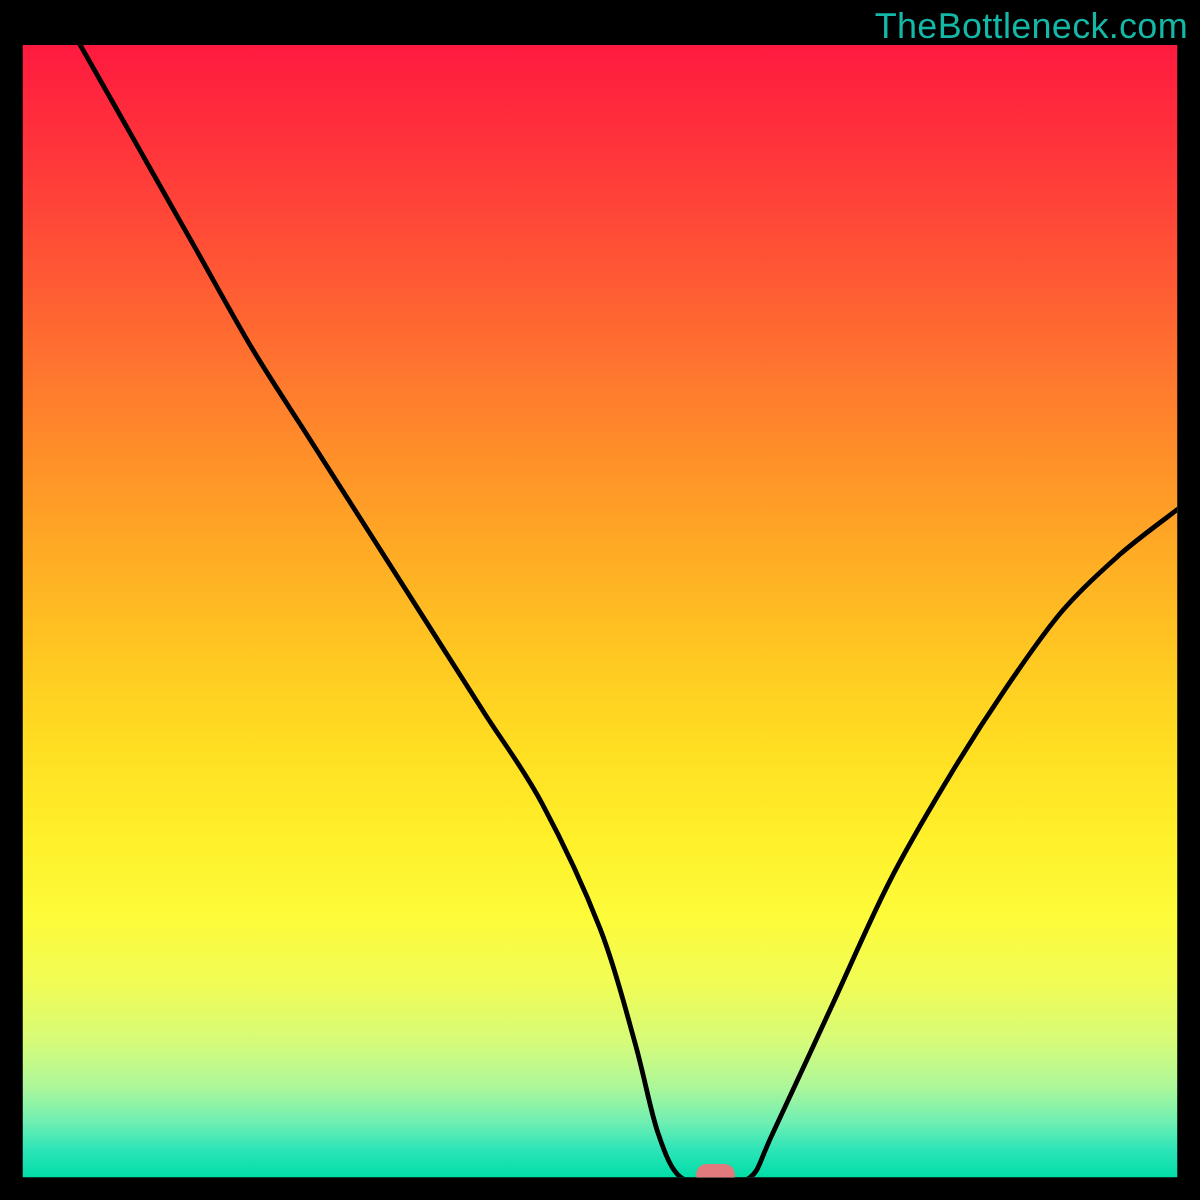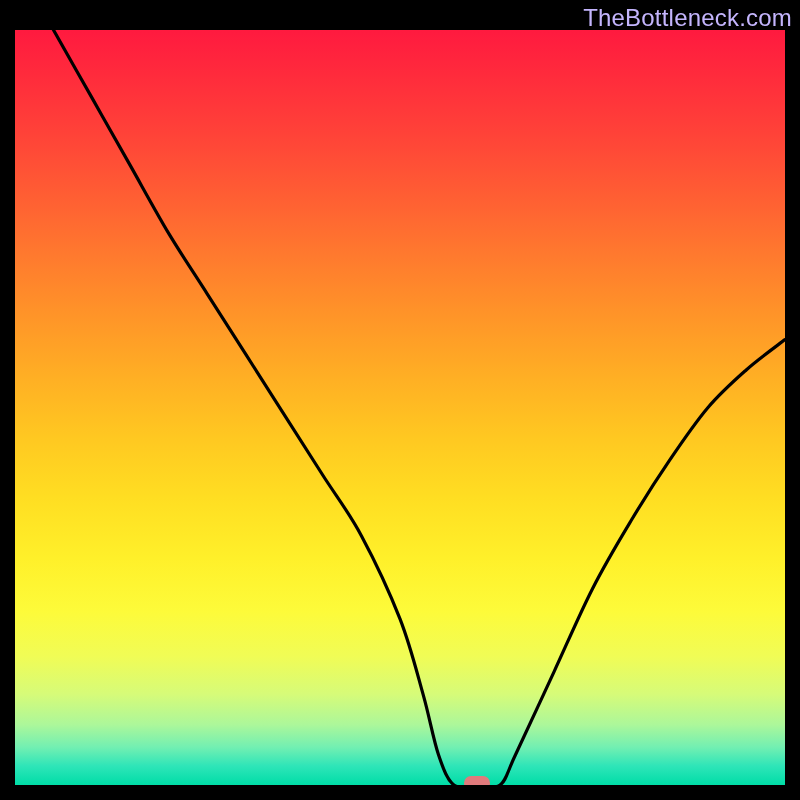--- a/index.html
+++ b/index.html
@@ -14,21 +14,21 @@
   .frame {
     position: relative;
     width: 800px;
     height: 800px;
     background: #000;
   }
   .watermark {
     position: absolute;
     top: 4px;
     right: 8px;
-    color: #c4b5fd;
+    color: #14b8a6;
     font-size: 24px;
     font-weight: 400;
     letter-spacing: 0.2px;
     z-index: 10;
     user-select: none;
   }
   .plot-area {
     position: absolute;
     left: 15px;
     top: 30px;

